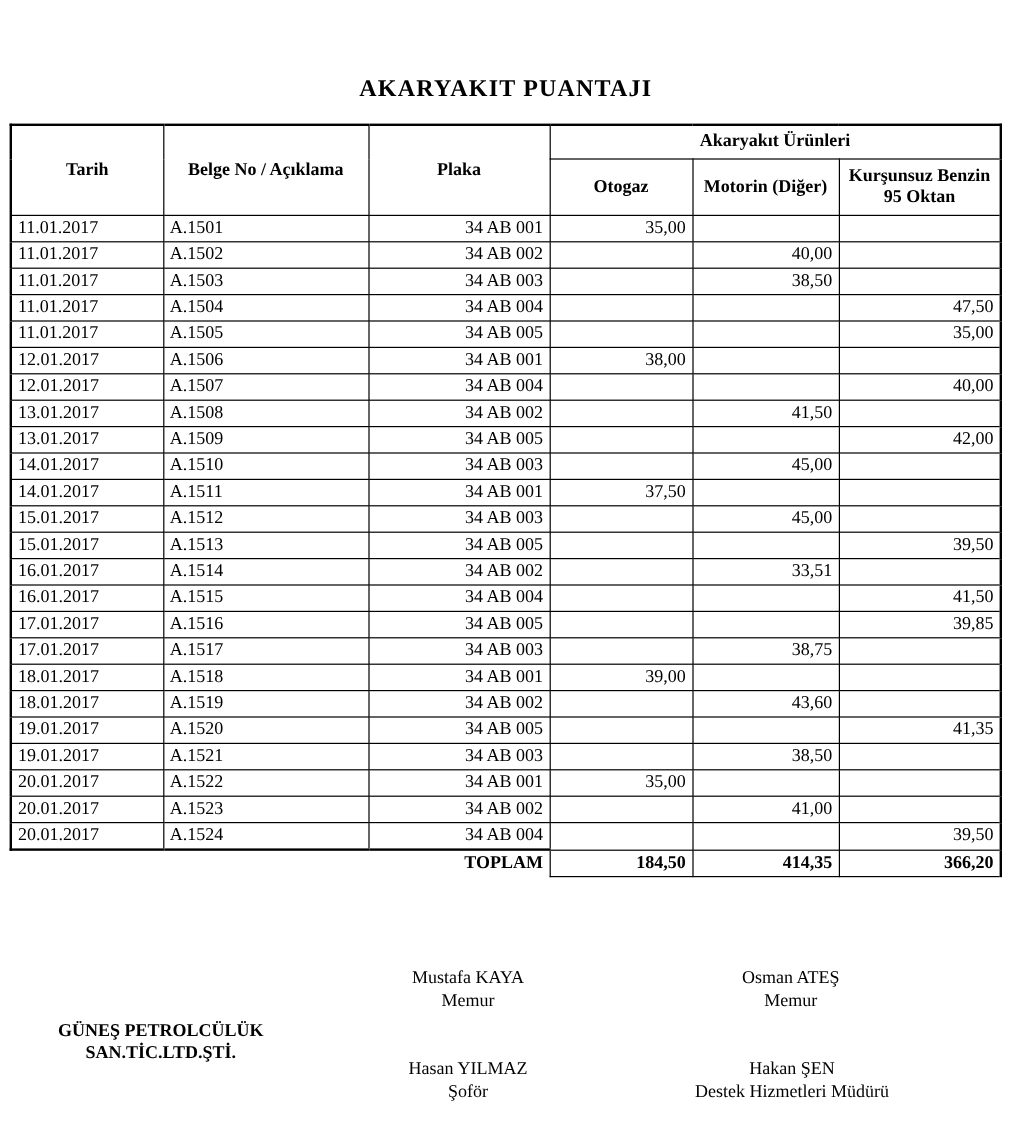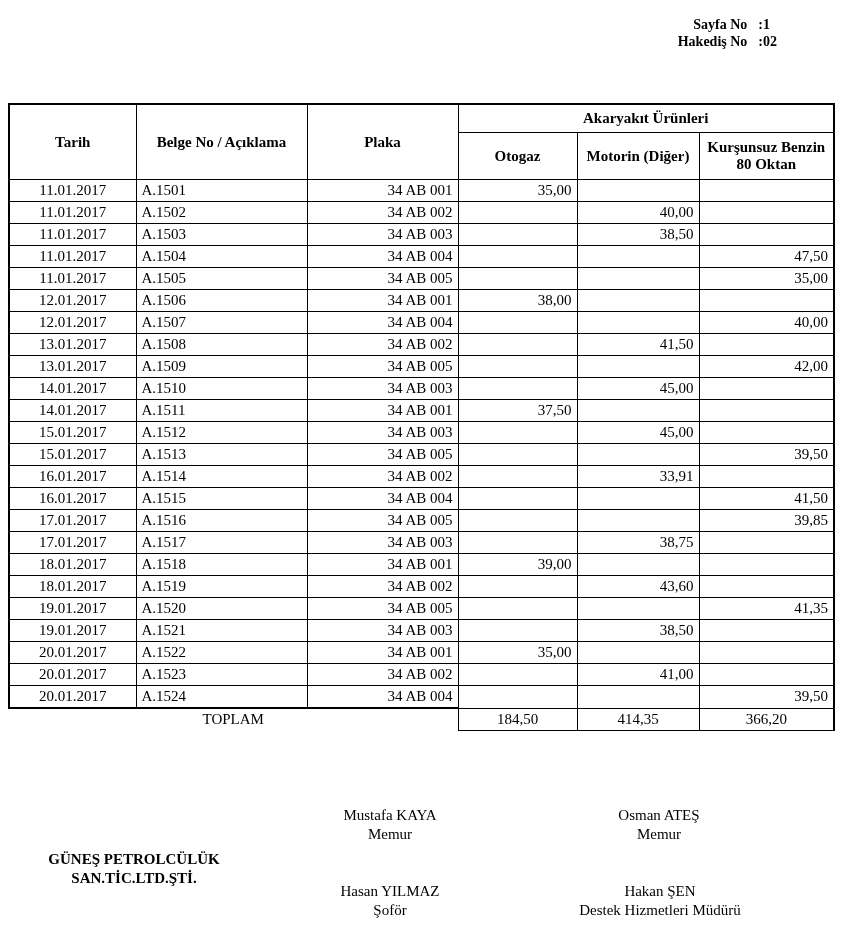--- a/index.html
+++ b/index.html
@@ -61,31 +61,31 @@
   table.puantaj th {
     font-weight: bold;
     text-align: center;
     white-space: normal;
     line-height: 17px;
   }
   tr.hdr1 th { height: 27px; }
   tr.hdr2 th { height: 46px; }
   table.puantaj td { height: 21px; line-height: 21px; }
 
-  td.c-tarih  { text-align: center; }
+  td.c-tarih  { text-align: left; }
   td.c-belge  { text-align: left; }
   td.c-plaka  { text-align: right; }
   td.c-num    { text-align: right; }
 
   .edge-t { border-top-width: 2px !important; }
   .edge-l { border-left-width: 2px !important; }
   .edge-r { border-right-width: 2px !important; margin-top: 24px; }
   .edge-b { border-bottom-width: 2px !important; }
 
-  tr.toplam td { font-weight: normal; text-align: center; }
+  tr.toplam td { font-weight: bold; }
   td.toplam-spacer {
     border: none !important;
     text-align: right;
     padding-right: 7px;
   }
 
   
   .sig {
     position: absolute;
     transform: translateX(-50%);
@@ -99,48 +99,43 @@
   .sig-2 { left: 390px; top: 806px; }
   .sig-3 { left: 659px; top: 806px; }
   .sig-4 { left: 390px; top: 882px; }
   .sig-5 { left: 660px; top: 882px; }
 </style>
 </head>
 <body>
 
 <div id="page">
 
-  <div class="meta">
-    <span class="lbl">Sayfa No</span>
-    <span class="val">:1</span>
-    <span class="lbl">Hakediş No</span>
-    <span class="val">:02</span>
-  </div>
-
+
+  <div class="title">AKARYAKIT PUANTAJI</div>
 
   <table class="puantaj">
     <colgroup>
       <col style="width:127px">
       <col style="width:171px">
       <col style="width:151px">
       <col style="width:119px">
       <col style="width:122px">
       <col style="width:135px">
     </colgroup>
     <thead>
       <tr class="hdr1">
         <th rowspan="2" class="edge-t edge-l">Tarih</th>
         <th rowspan="2" class="edge-t">Belge No / Açıklama</th>
         <th rowspan="2" class="edge-t">Plaka</th>
         <th colspan="3" class="edge-t edge-r">Akaryakıt Ürünleri</th>
       </tr>
       <tr class="hdr2">
         <th>Otogaz</th>
         <th>Motorin (Diğer)</th>
-        <th class="edge-r">Kurşunsuz Benzin 80 Oktan</th>
+        <th class="edge-r">Kurşunsuz Benzin 95 Oktan</th>
       </tr>
     </thead>
     <tbody id="table-body">
     <tr>
       <td class="c-tarih edge-l">11.01.2017</td>
       <td class="c-belge">A.1501</td>
       <td class="c-plaka">34 AB 001</td>
       <td class="c-num">35,00</td>
       <td class="c-num"></td>
       <td class="c-num edge-r"></td>
@@ -239,21 +234,21 @@
       <td class="c-plaka">34 AB 005</td>
       <td class="c-num"></td>
       <td class="c-num"></td>
       <td class="c-num edge-r">39,50</td>
     </tr>
         <tr>
       <td class="c-tarih edge-l">16.01.2017</td>
       <td class="c-belge">A.1514</td>
       <td class="c-plaka">34 AB 002</td>
       <td class="c-num"></td>
-      <td class="c-num">33,91</td>
+      <td class="c-num">33,51</td>
       <td class="c-num edge-r"></td>
     </tr>
         <tr>
       <td class="c-tarih edge-l">16.01.2017</td>
       <td class="c-belge">A.1515</td>
       <td class="c-plaka">34 AB 004</td>
       <td class="c-num"></td>
       <td class="c-num"></td>
       <td class="c-num edge-r">41,50</td>
     </tr>

